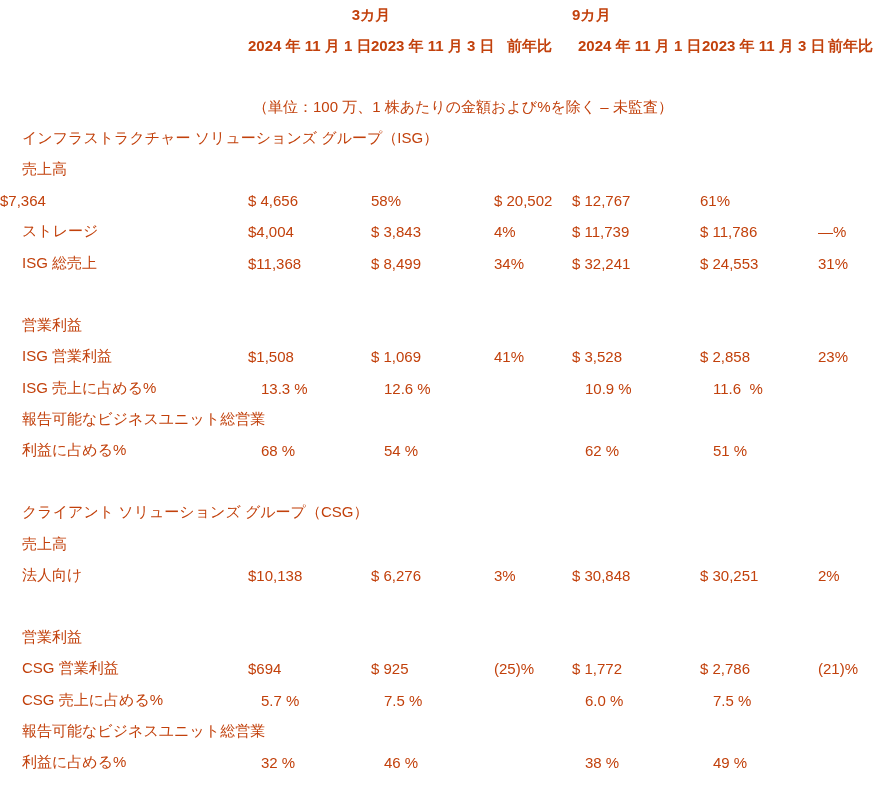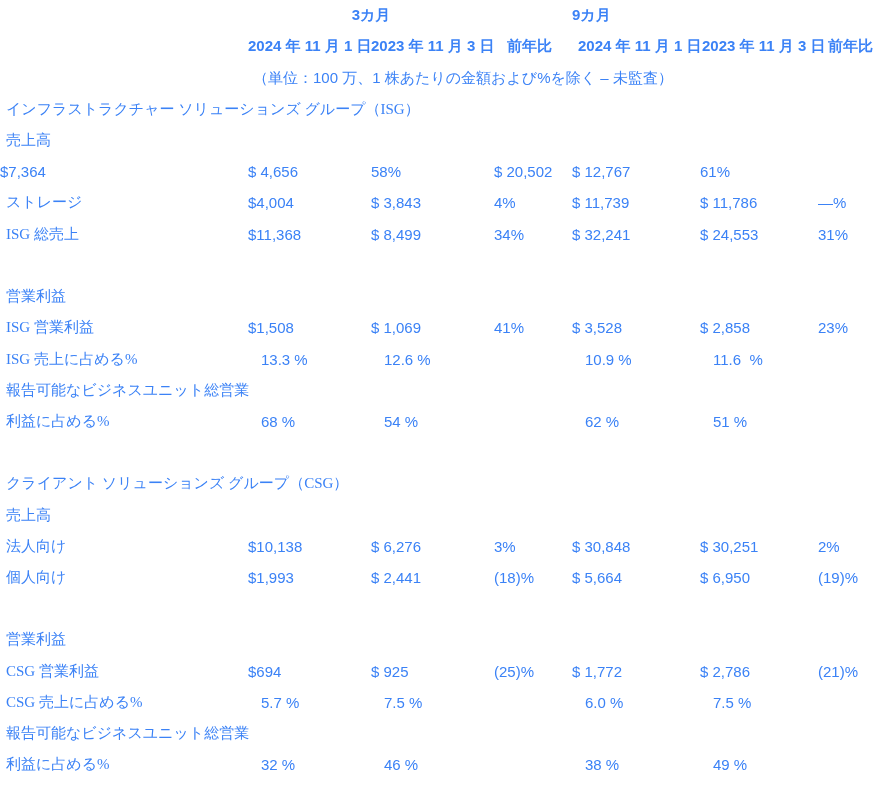--- a/index.html
+++ b/index.html
@@ -5,42 +5,42 @@
   html, body {
     margin: 0;
     padding: 0;
     background: #ffffff;
   }
   .sheet {
     position: relative;
     width: 877px;
     height: 812px;
     background: #ffffff;
-    color: #3b82f6;
+    color: #c2410c;
     font-family: "Liberation Sans", sans-serif;
     font-size: 15px;
     overflow: hidden;
   }
   .row {
     display: grid;
     grid-template-columns: 248px 123px 123px 78px 128px 118px 59px;
     height: 31.23px;
     align-items: center;
   }
   .cell { white-space: pre; overflow: visible; }
-  .lbl  { padding-left: 6px; font-family: Liberation Serif, serif; }
+  .lbl  { padding-left: 22px; }
   .bold { font-weight: bold; }
   .it   { padding-left: 13px; }
   .span-3m { grid-column: 2 / 4; text-align: center; }
   .span-9m { grid-column: 5 / 7; text-align: left; }
   .hc3 { padding-left: 13px; }
   .hc4 { padding-left: 6px; }
   .hc5 { padding-left: 2px; }
   .hc6 { padding-left: 10px; }
-  .units-row { display: block; height: 31.23px; line-height: 31.23px; }
+  .units-row { display: block; height: 31.23px; line-height: 31.23px; margin-top: 29px; }
   .units-row span { margin-left: 253px; white-space: pre; }
 </style>
 </head>
 <body>
 
 <div class="sheet">
 
   <div class="row">
     <div class="cell"></div>
     <div class="cell span-3m bold">3カ月</div>
@@ -152,29 +152,20 @@
   <div class="row">
     <div class="cell lbl">法人向け</div>
     <div class="cell">$10,138</div>
     <div class="cell">$ 6,276</div>
     <div class="cell">3%</div>
     <div class="cell">$ 30,848</div>
     <div class="cell">$ 30,251</div>
     <div class="cell">2%</div>
   </div>
 
-  <div class="row">
-    <div class="cell lbl">個人向け</div>
-    <div class="cell">$1,993</div>
-    <div class="cell">$ 2,441</div>
-    <div class="cell">(18)%</div>
-    <div class="cell">$ 5,664</div>
-    <div class="cell">$ 6,950</div>
-    <div class="cell">(19)%</div>
-  </div>
 
 
   <div class="row"></div>
 
   <div class="row">
     <div class="cell lbl" style="grid-column:1/8">営業利益</div>
   </div>
 
   <div class="row">
     <div class="cell lbl">CSG 営業利益</div>

